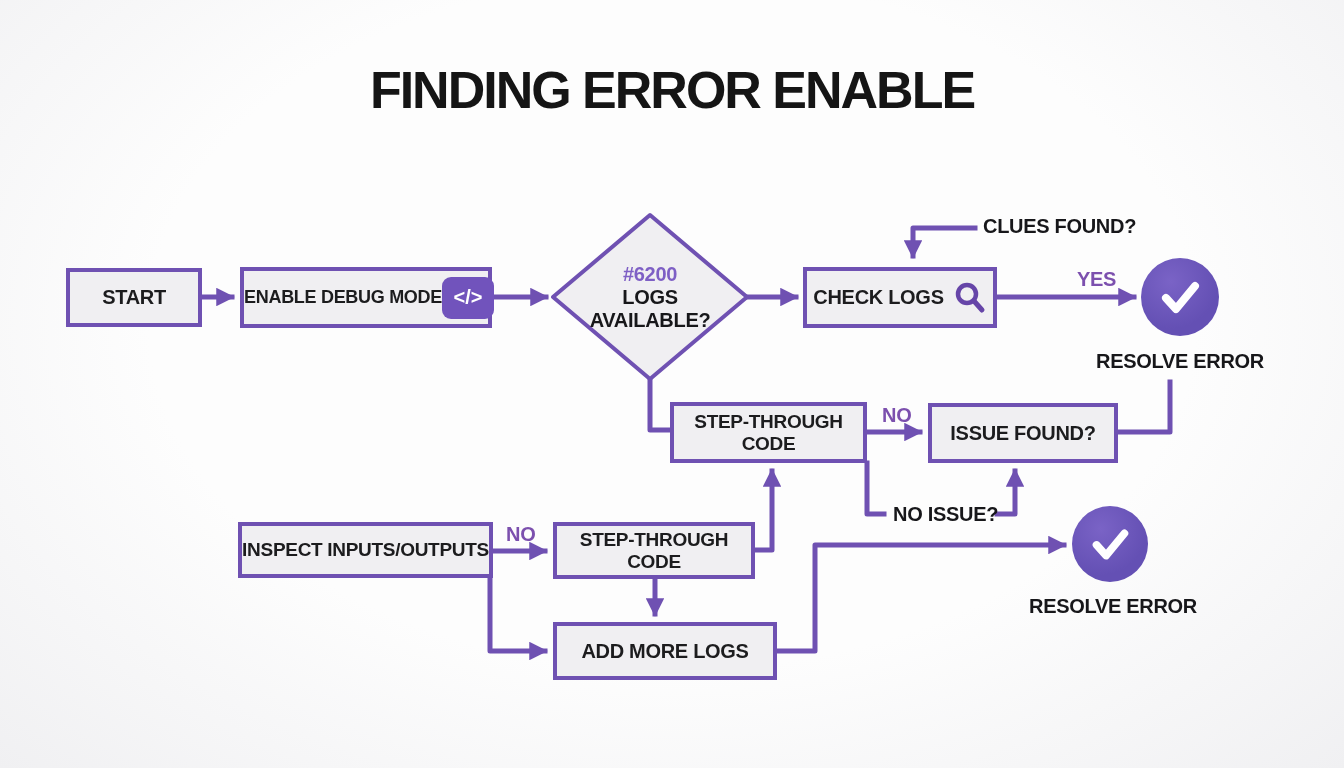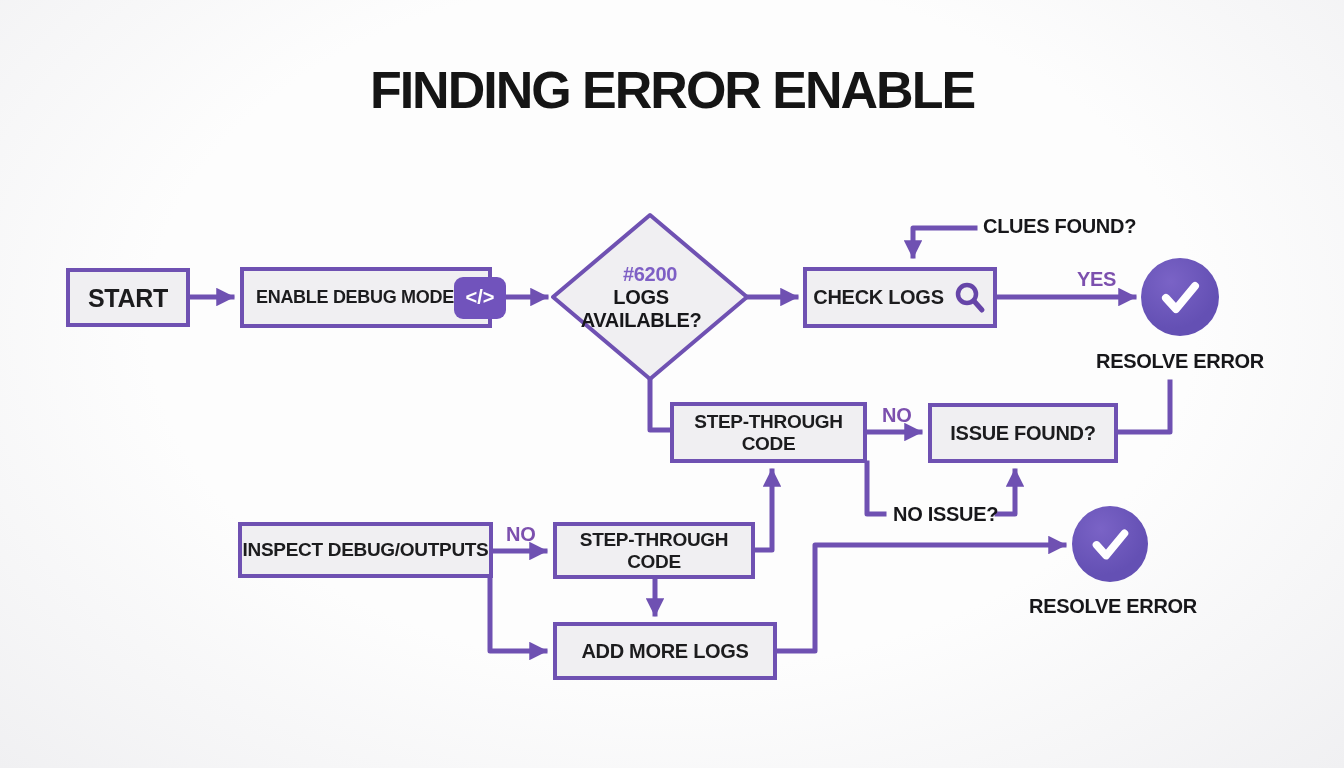--- a/index.html
+++ b/index.html
@@ -45,21 +45,21 @@
 
   .circle {
     position: absolute; border-radius: 50%;
     background: radial-gradient(circle at 38% 30%, #7a63c6 0%, var(--circle) 65%);
     display: flex; align-items: center; justify-content: center;
   }
 
   .wrapcap { display: inline-block; }
   .diamond-text {
     position: absolute; display: flex; flex-direction: column;
-    justify-content: center;
+    align-items: center; justify-content: center;
     font-weight: bold; text-align: center; line-height: 1.15;
   }
   .diamond-text .tag { color: var(--tag); font-size: 20px; letter-spacing: -0.3px; }
   .diamond-text .q { color: #17171a; font-size: 20px; letter-spacing: -0.3px; width: 132px; }
 
   .nowrap { white-space: nowrap; }
 </style>
 </head>
 <body>
 
@@ -86,25 +86,25 @@
     <path class="edge" d="M 997 514 H 1015 V 471" marker-end="url(#ah)"></path>
     <path class="edge" d="M 755 550 H 772 V 471" marker-end="url(#ah)"></path>
     <path class="edge" d="M 493 551 H 545" marker-end="url(#ah)"></path>
     <path class="edge" d="M 655 578 V 614" marker-end="url(#ah)"></path>
     <path class="edge" d="M 490 578 V 651 H 545" marker-end="url(#ah)"></path>
     <path class="edge" d="M 757 651 H 815 V 545 H 1064" marker-end="url(#ah)"></path>
 
     <polygon class="diamond-shape" points="553,297 650,215 747,297 650,379"></polygon>
   </svg>
 
-  <div class="node" style="left:66px; top:268px; width:124px; height:59px; font-size:25px;">
+  <div class="node" style="left:66px; top:268px; width:136px; height:59px; font-size:20px;">
     <span class="nowrap">START</span>
   </div>
 
-  <div class="node" style="left:240px; top:267px; width:252px; height:61px; justify-content:flex-start; padding:0 6px 0 12px; font-size:18px;">
+  <div class="node" style="left:240px; top:267px; width:252px; height:61px; justify-content:center; padding:0 6px 0 12px; font-size:18px;">
     <span class="nowrap">ENABLE DEBUG MODE</span>
     <span class="badge">&lt;/&gt;</span>
   </div>
 
   <div class="diamond-text" style="left:575px; top:240px; width:150px; height:115px;">
     <span class="tag">#6200</span>
     <span class="q">LOGS AVAILABLE?</span>
   </div>
 
   <div class="node" style="left:803px; top:267px; width:194px; height:61px; gap:9px; font-size:20px;">
@@ -117,21 +117,21 @@
 
   <div class="node" style="left:670px; top:402px; width:197px; height:61px;">
     <span class="wrapcap" style="width:150px;">STEP-THROUGH CODE</span>
   </div>
 
   <div class="node" style="left:928px; top:403px; width:190px; height:60px; font-size:20px;">
     <span class="nowrap">ISSUE FOUND?</span>
   </div>
 
   <div class="node" style="left:238px; top:522px; width:255px; height:56px;">
-    <span class="nowrap">INSPECT DEBUG/OUTPUTS</span>
+    <span class="nowrap">INSPECT INPUTS/OUTPUTS</span>
   </div>
 
   <div class="node" style="left:553px; top:522px; width:202px; height:57px;">
     <span class="wrapcap" style="width:150px;">STEP-THROUGH CODE</span>
   </div>
 
   <div class="node" style="left:553px; top:622px; width:224px; height:58px; font-size:20px;">
     <span class="nowrap">ADD MORE LOGS</span>
   </div>
 

